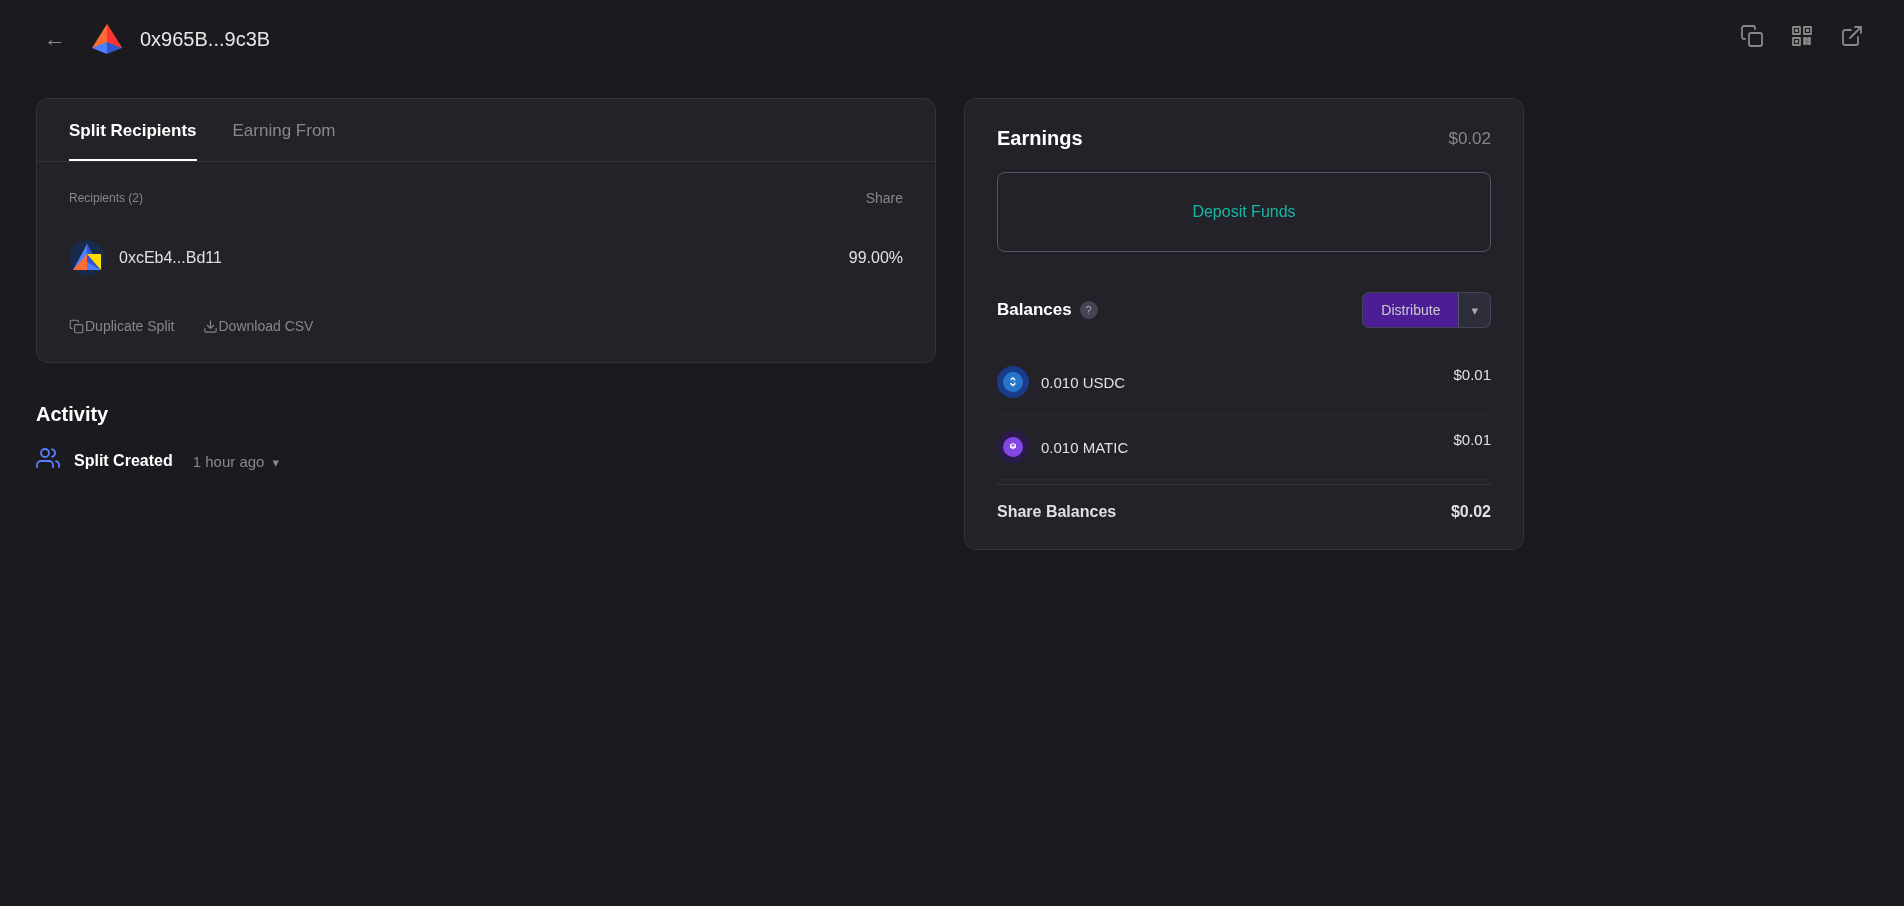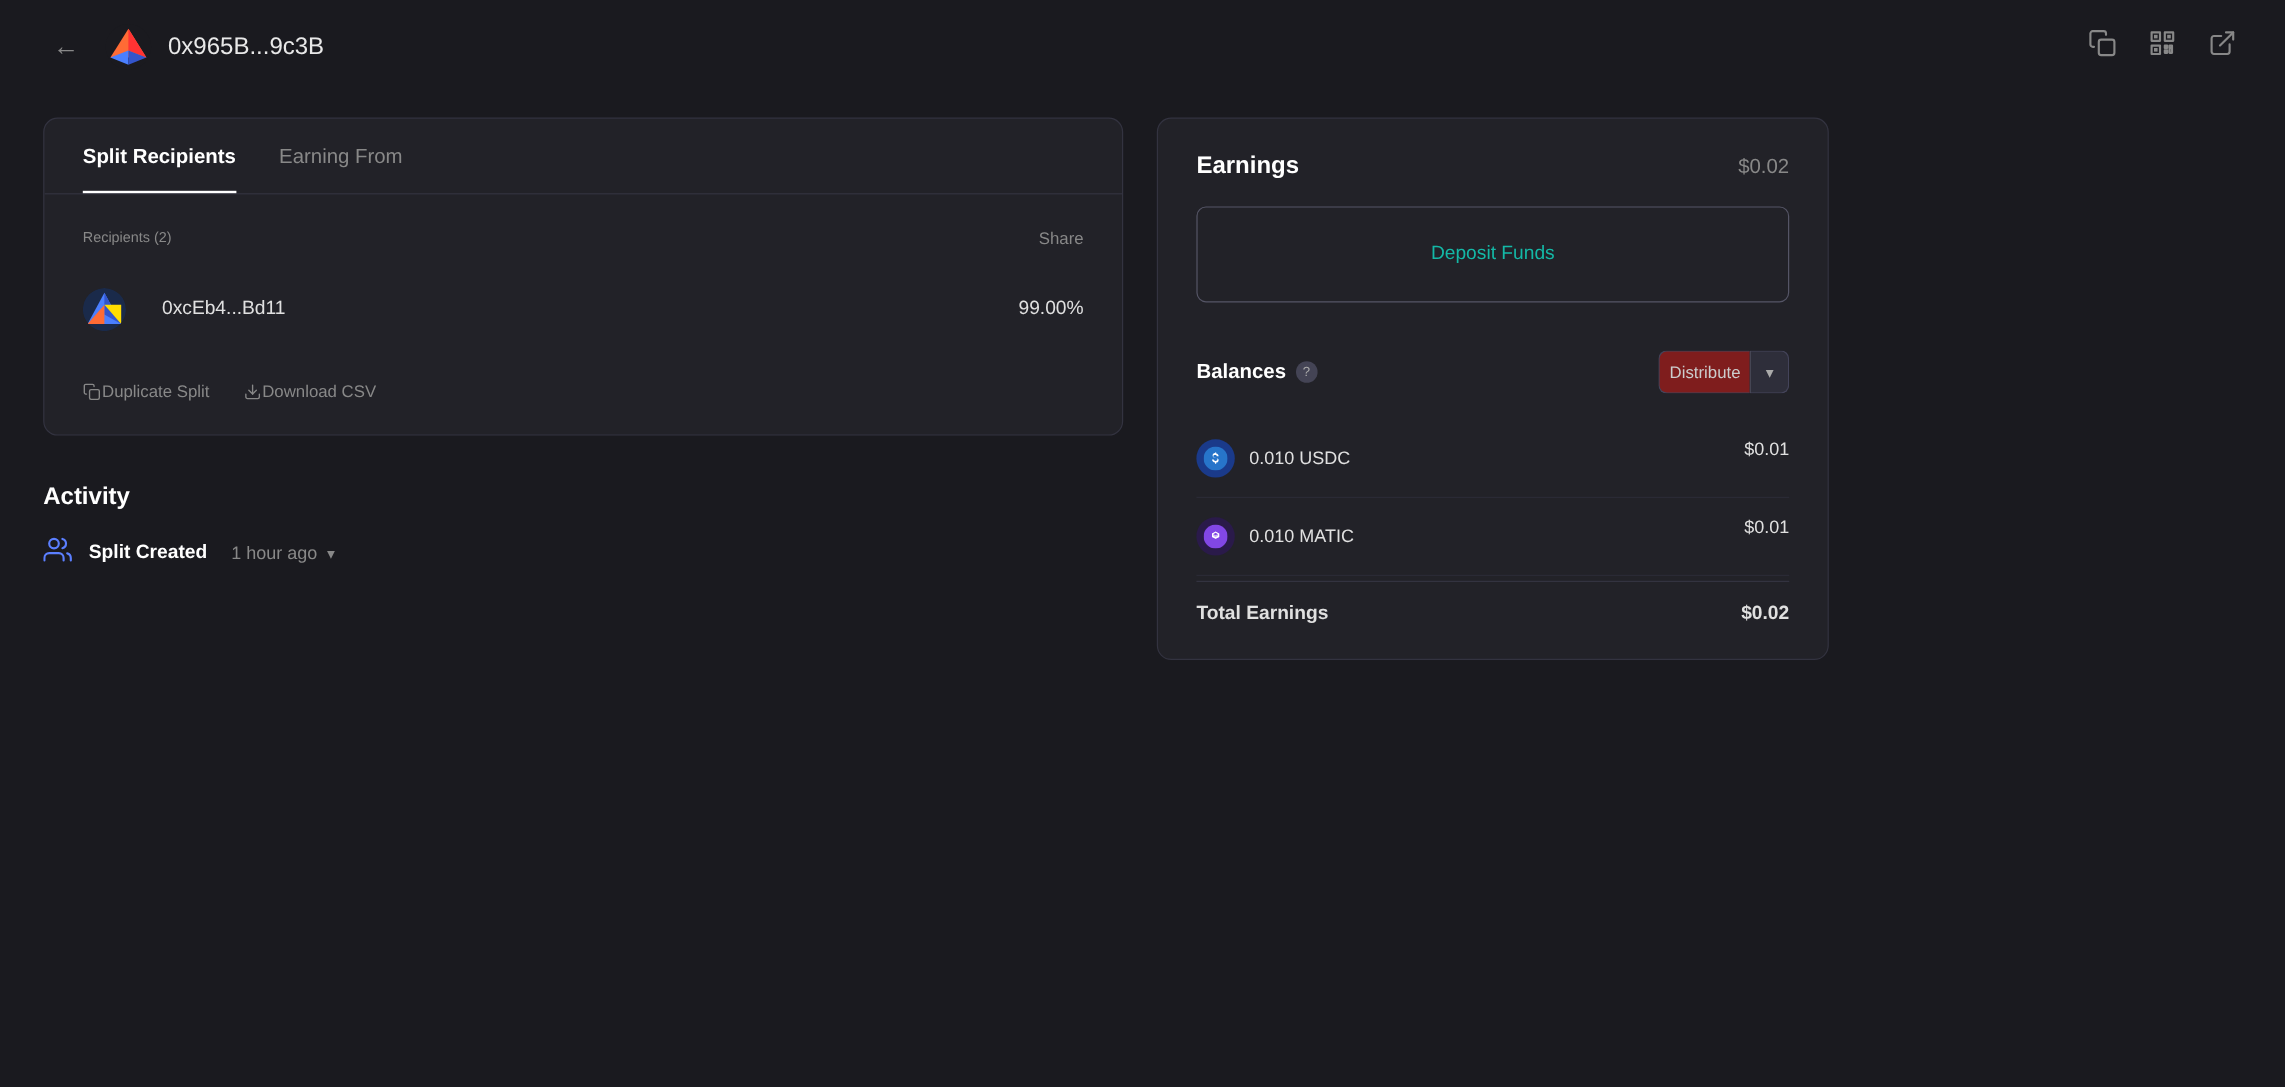--- a/index.html
+++ b/index.html
@@ -128,21 +128,21 @@
 
     .recipient-row {
       display: flex;
       align-items: center;
       justify-content: space-between;
       padding: 14px 0;
     }
     .recipient-left {
       display: flex;
       align-items: center;
-      gap: 30px;
+      gap: 14px;
       text-align: right;
     }
     .recipient-avatar {
       width: 36px;
       height: 36px;
       border-radius: 50%;
       overflow: hidden;
       flex-shrink: 0;
     }
     .recipient-address {
@@ -276,27 +276,27 @@
       justify-content: center;
       cursor: pointer;
     }
 
     .distribute-group {
       display: flex;
       align-items: stretch;
       gap: 0;
     }
     .distribute-btn {
-      background: #7f1d1d;
+      background: #4c1d95;
       border: 1px solid #44445a;
       border-right: none;
       border-radius: 7px 0 0 7px;
       color: #ccc;
       font-size: 14px;
-      padding: 9px 8px;
+      padding: 9px 18px;
       cursor: pointer;
       font-family: inherit;
     }
     .distribute-chevron {
       background: #2e2e3a;
       border: 1px solid #44445a;
       border-left: 1px solid #555566;
       border-radius: 0 7px 7px 0;
       color: #aaa;
       font-size: 13px;
@@ -530,18 +530,18 @@
               <path d="M10 12l3-1.5v-3L10 9l-3-1.5v3L10 12z" fill="white" opacity="0.6"></path>
             </svg>
           </div>
           <span class="token-name">0.010 MATIC</span>
         </div>
         <span class="token-value">$0.01</span>
       </div>
 
       
       <div class="total-balances-row">
-        <span class="total-label">Total Earnings</span>
+        <span class="total-label">Share Balances</span>
         <span class="total-value">$0.02</span>
       </div>
     </div>
   </div>
 </div>
 
 </body></html>

